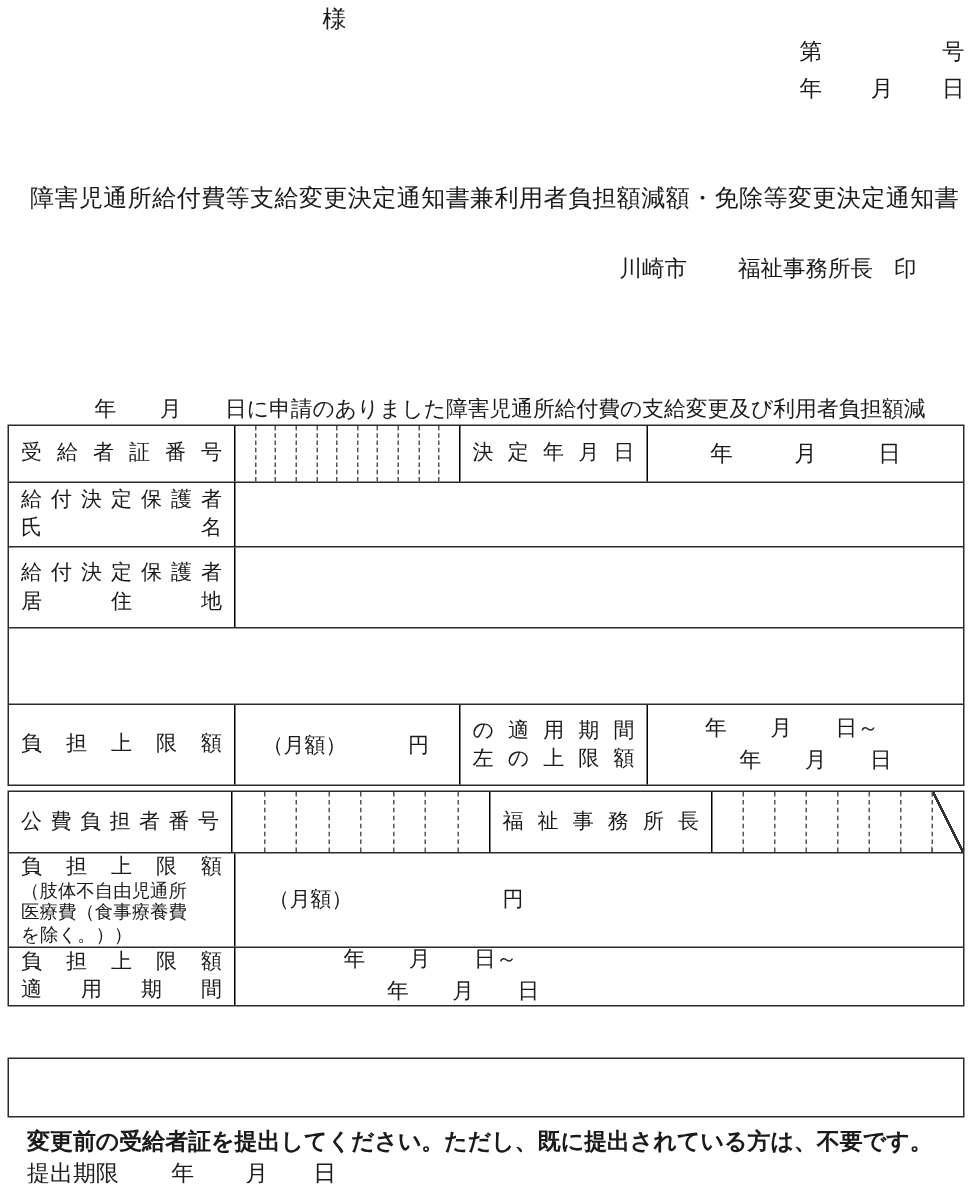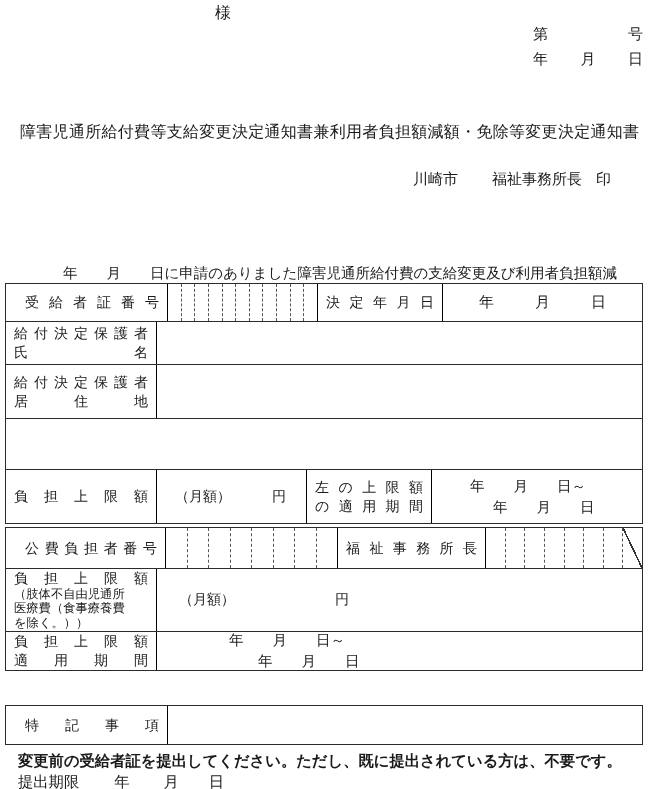--- a/index.html
+++ b/index.html
@@ -13,21 +13,21 @@
   .issuer{position:absolute;left:413px;top:170px;font-size:15px;display:flex;white-space:nowrap;}
   .issuer .office{margin-left:34px;}
   .issuer .seal{margin-left:14px;}
   .body-text{position:absolute;left:5px;top:213px;width:641px;font-size:14.5px;line-height:24px;white-space:pre-wrap;}
 
   .tbl{position:absolute;left:5px;width:638px;border:1px solid #2b2b2b;box-sizing:border-box;background:#fff;}
   .t1{top:283px;}
   .t2{top:527px;}
   .t3{top:705px;}
   .row{display:flex;border-top:1px solid #2b2b2b;align-items:stretch;}
-  .row:first-child{border-top:none;margin-left:11px;}
+  .row:first-child{border-top:none;}
   .cell{border-left:1px solid #000000;box-sizing:border-box;display:flex;flex-direction:column;justify-content:center;}
   .cell:first-child{border-left:none;}
   .lab{padding:1px 8px;font-size:14px;}
   .jline{text-align:justify;text-align-last:justify;line-height:19px;white-space:normal;}
   .nline{line-height:17px;white-space:nowrap;}
   .small{font-size:12.3px;}
   .w-label{width:150px;flex:none;}
   .w-boxes1{width:150px;flex:none;}
   .w-dlabel{width:125px;flex:none;}
   .w-boxes2{width:172px;flex:none;}
@@ -146,22 +146,22 @@
 
     <div class="row h53">
       <div class="cell w-label lab">
         <div class="jline">負担上限額</div>
       </div>
       <div class="cell w-boxes1 monthly">
         <span>（月額）</span>
         <span class="unit">円</span>
       </div>
       <div class="cell w-dlabel lab">
+        <div class="jline">の適用期間</div>
         <div class="jline">左の上限額</div>
-        <div class="jline">の適用期間</div>
       </div>
       <div class="cell grow period period-c">
         <div class="l1">年　　月　　日～</div>
         <div class="l2">年　　月　　日</div>
       </div>
     </div>
   </div>
 
   <div class="tbl t2">
 
@@ -214,23 +214,20 @@
       </div>
       <div class="cell grow period period-l">
         <div class="l1">年　　月　　日～</div>
         <div class="l2">年　　月　　日</div>
       </div>
     </div>
   </div>
 
   <div class="tbl t3">
     <div class="row h38">
-      <div class="cell w-label lab">
-        <div class="jline">特記事項</div>
-      </div>
       <div class="cell grow"></div>
     </div>
   </div>
 
   <div class="footer-note">変更前の受給者証を提出してください。ただし、既に提出されている方は、不要です。</div>
 
   <div class="footer-deadline">
     <span>提出期限</span>
     <span class="y">年</span>
     <span class="m">月</span>

